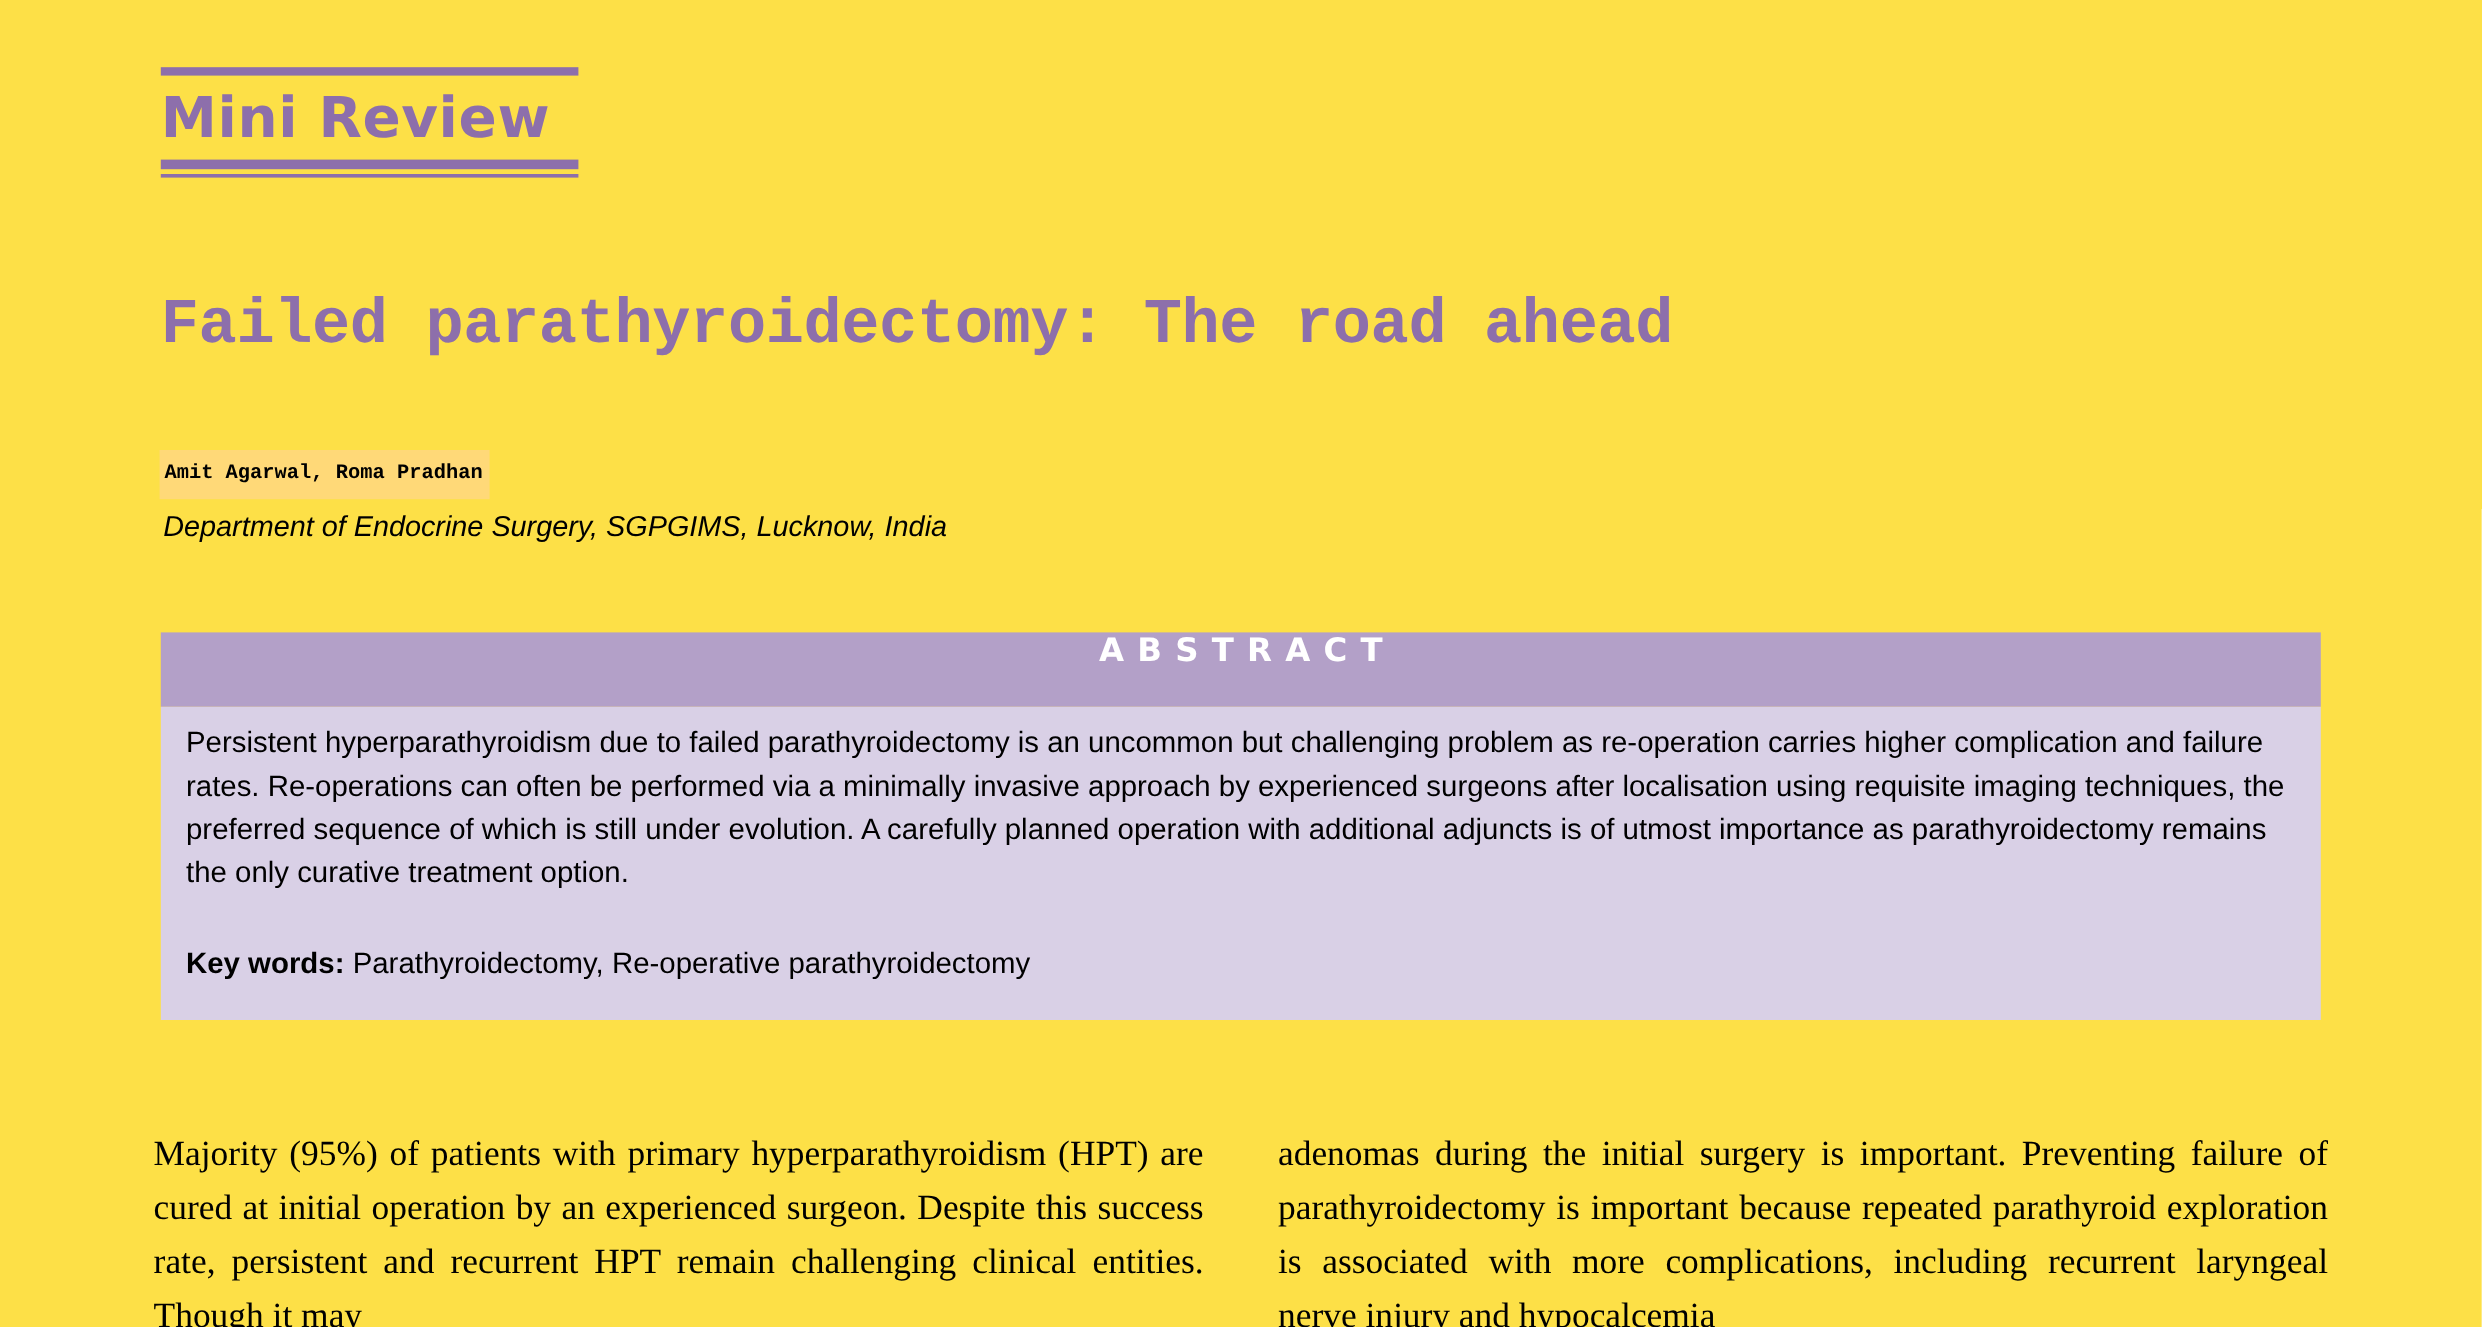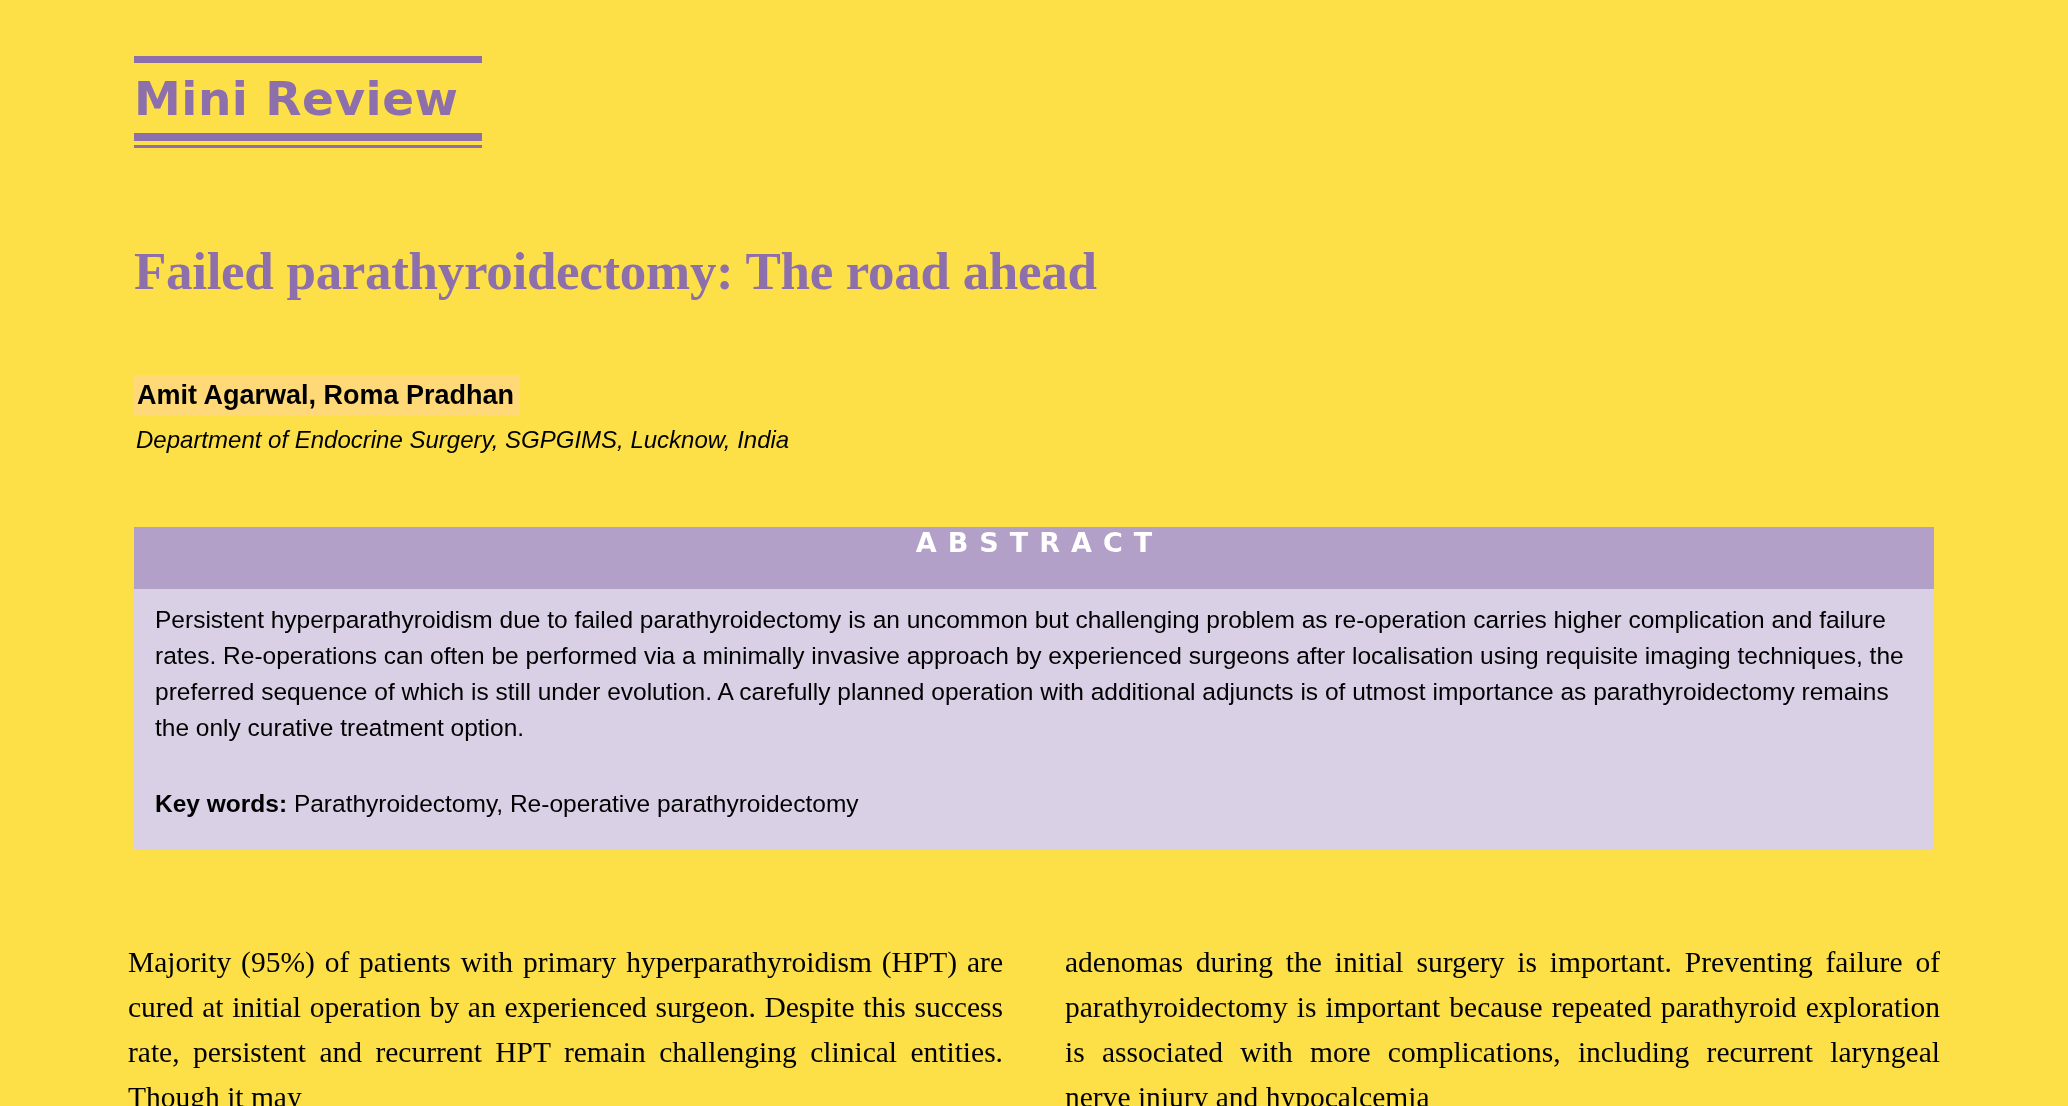--- a/index.html
+++ b/index.html
@@ -51,36 +51,36 @@
     color: #8d6fab;
     letter-spacing: 0.5px;
   }
 
   
   .title {
     position: absolute;
     left: 134px;
     top: 240px;
     width: 1820px;
-    font-family: Liberation Serif, serif;
+    font-family: Liberation Mono, monospace;
     font-weight: bold;
     font-size: 53px;
     line-height: 62px;
     color: #8d6fab;
     letter-spacing: -0.3px;
   }
 
   
   .authors {
     position: absolute;
     left: 133px;
     top: 375px;
-    font-family: Liberation Sans, sans-serif;
-    font-weight: bold;
-    font-size: 27px;
+    font-family: Liberation Mono, monospace;
+    font-weight: bold;
+    font-size: 17px;
     line-height: 36px;
     color: #000000;
     background: #ffd978;
     padding: 2px 6px 3px 4px;
     display: inline-block;
     white-space: nowrap;
   }
 
   
   .affiliation {

